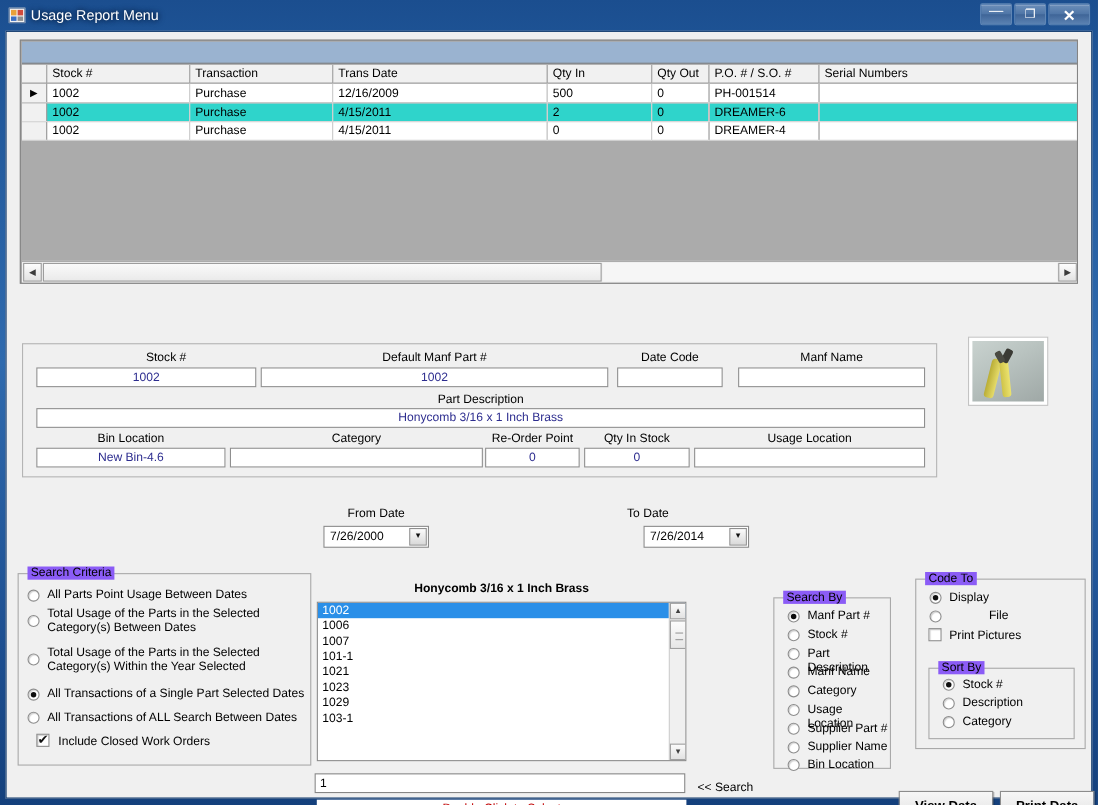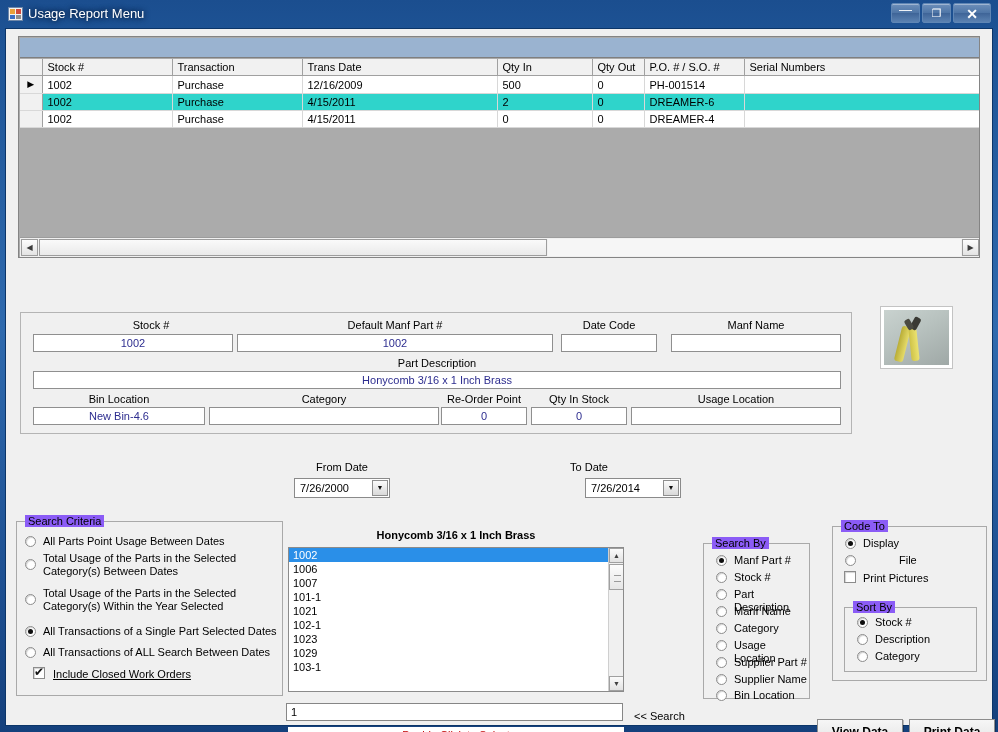--- a/index.html
+++ b/index.html
@@ -399,31 +399,30 @@
       <span class="radio" style="left:8px;top:72px;"></span>
       <span class="opt-label" style="left:26px;top:65px;width:230px;">Total Usage of the Parts in the Selected Category(s) Within the Year Selected</span>
 
       <span class="radio on" style="left:8px;top:104px;"></span>
       <span class="opt-label" style="left:26px;top:103px;width:240px;">All Transactions of a Single Part Selected Dates</span>
 
       <span class="radio" style="left:8px;top:125px;"></span>
       <span class="opt-label" style="left:26px;top:124px;width:240px;">All Transactions of ALL Search Between Dates</span>
 
       <span class="check on" style="left:16px;top:145px;"></span>
-      <span class="opt-label" style="left:36px;top:146px;width:220px;text-decoration:underline;">Include Closed Work Orders</span>
+      <span class="opt-label" style="left:36px;top:146px;width:220px;">Include Closed Work Orders</span>
     </div>
 
     <div id="list-title">Honycomb 3/16 x 1 Inch Brass</div>
     <div id="listbox">
       <div class="li sel">1002</div>
       <div class="li">1006</div>
       <div class="li">1007</div>
       <div class="li">101-1</div>
       <div class="li">1021</div>
-      <div class="li">102-1</div>
       <div class="li">1023</div>
       <div class="li">1029</div>
       <div class="li">103-1</div>
       <div id="list-vscroll">
         <div class="vs-arrow up">▲</div>
         <div id="vs-thumb"></div>
         <div class="vs-arrow down">▼</div>
       </div>
     </div>
 

